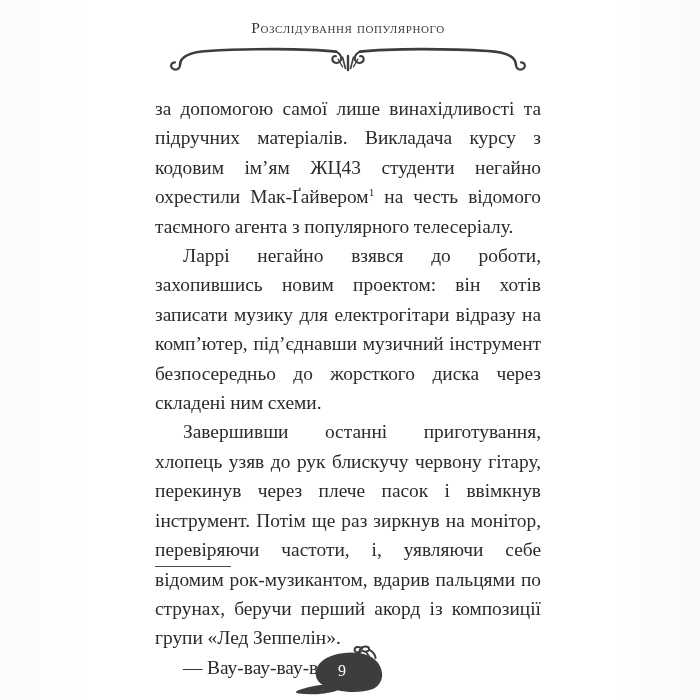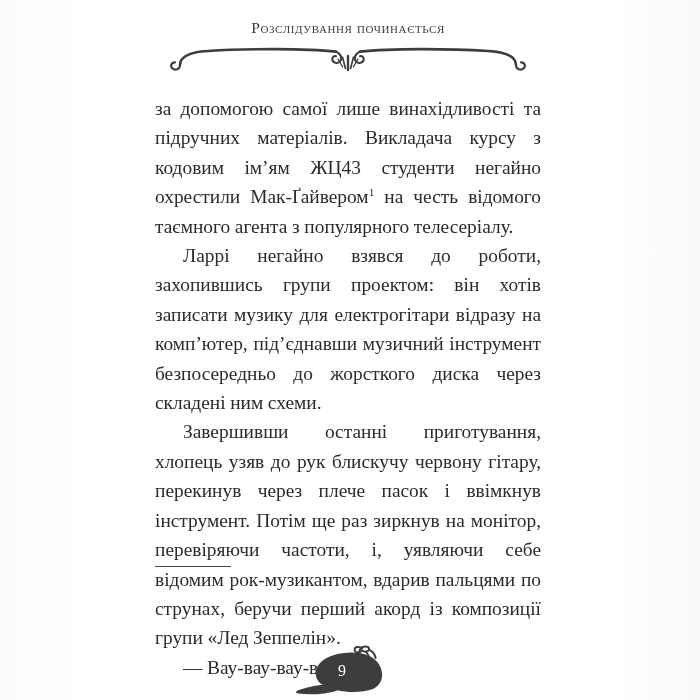--- a/index.html
+++ b/index.html
@@ -146,21 +146,21 @@
     font-family: "Liberation Serif", serif;
     pointer-events: none;
   }
 </style>
 </head>
 <body>
 
 <div class="page">
   <div class="page-inner">
 
-    <div class="running-head">Розслідування починається</div>
+    <div class="running-head">Розслідування популярного</div>
 
     <div class="head-rule">
       <svg viewBox="0 0 404 30" width="404" height="30" aria-hidden="true">
         <g fill="none" stroke="#3d3d3d" stroke-linecap="round">
 
           <path d="M34 22 C34 13 44 9 62 8 C100 5.6 160 5.2 190 8.6" stroke-width="2.6"></path>
 
           <path d="M34 22 C34 26.6 29 27.6 26.4 25.4 C24 23.4 25 19.6 29 19.4" stroke-width="2.1"></path>
 
           <path d="M190 8.6 C195 10.6 196.6 15.6 194 18.4 C191.4 21.2 187 20 186.4 16.8 C185.9 14.2 188 12.6 190 13.2" stroke-width="2.1"></path>
@@ -175,21 +175,21 @@
           <path d="M196.6 14.4 L199.4 25.4" stroke-width="1.7"></path>
           <path d="M207.4 14.4 L204.6 25.4" stroke-width="1.7"></path>
           <path d="M192 16 L196.6 24" stroke-width="1.3"></path>
           <path d="M212 16 L207.4 24" stroke-width="1.3"></path>
         </g>
       </svg>
     </div>
 
     <div class="body-text">
         <p class="no-indent">за допомогою самої лише винахідливості та підручних матеріалів. Викладача курсу з кодовим ім’ям ЖЦ43 студенти негайно охрестили Мак-Ґайвером<sup>1</sup> на честь відомого таємного агента з популярного телесеріалу.</p>
-        <p>Ларрі негайно взявся до роботи, захопившись групи проектом: він хотів записати музику для електрогітари відразу на комп’ютер, під’єднавши музичний інструмент безпосередньо до жорсткого диска через складені ним схеми.</p>
+        <p>Ларрі негайно взявся до роботи, захопившись новим проектом: він хотів записати музику для електрогітари відразу на комп’ютер, під’єднавши музичний інструмент безпосередньо до жорсткого диска через складені ним схеми.</p>
         <p>Завершивши останні приготування, хлопець узяв до рук блискучу червону гітару, перекинув через плече пасок і ввімкнув інструмент. Потім ще раз зиркнув на монітор, перевіряючи частоти, і, уявляючи себе відомим рок-музикантом, вдарив пальцями по струнах, беручи перший акорд із композиції групи «Лед Зеппелін».</p>
         <p>— Вау-вау-вау-вау!!!</p>
       </div>
 
     <div class="footnote">
       <div class="footnote-rule"></div>
     </div>
 
     <div class="folio">
       <div class="folio-art">

